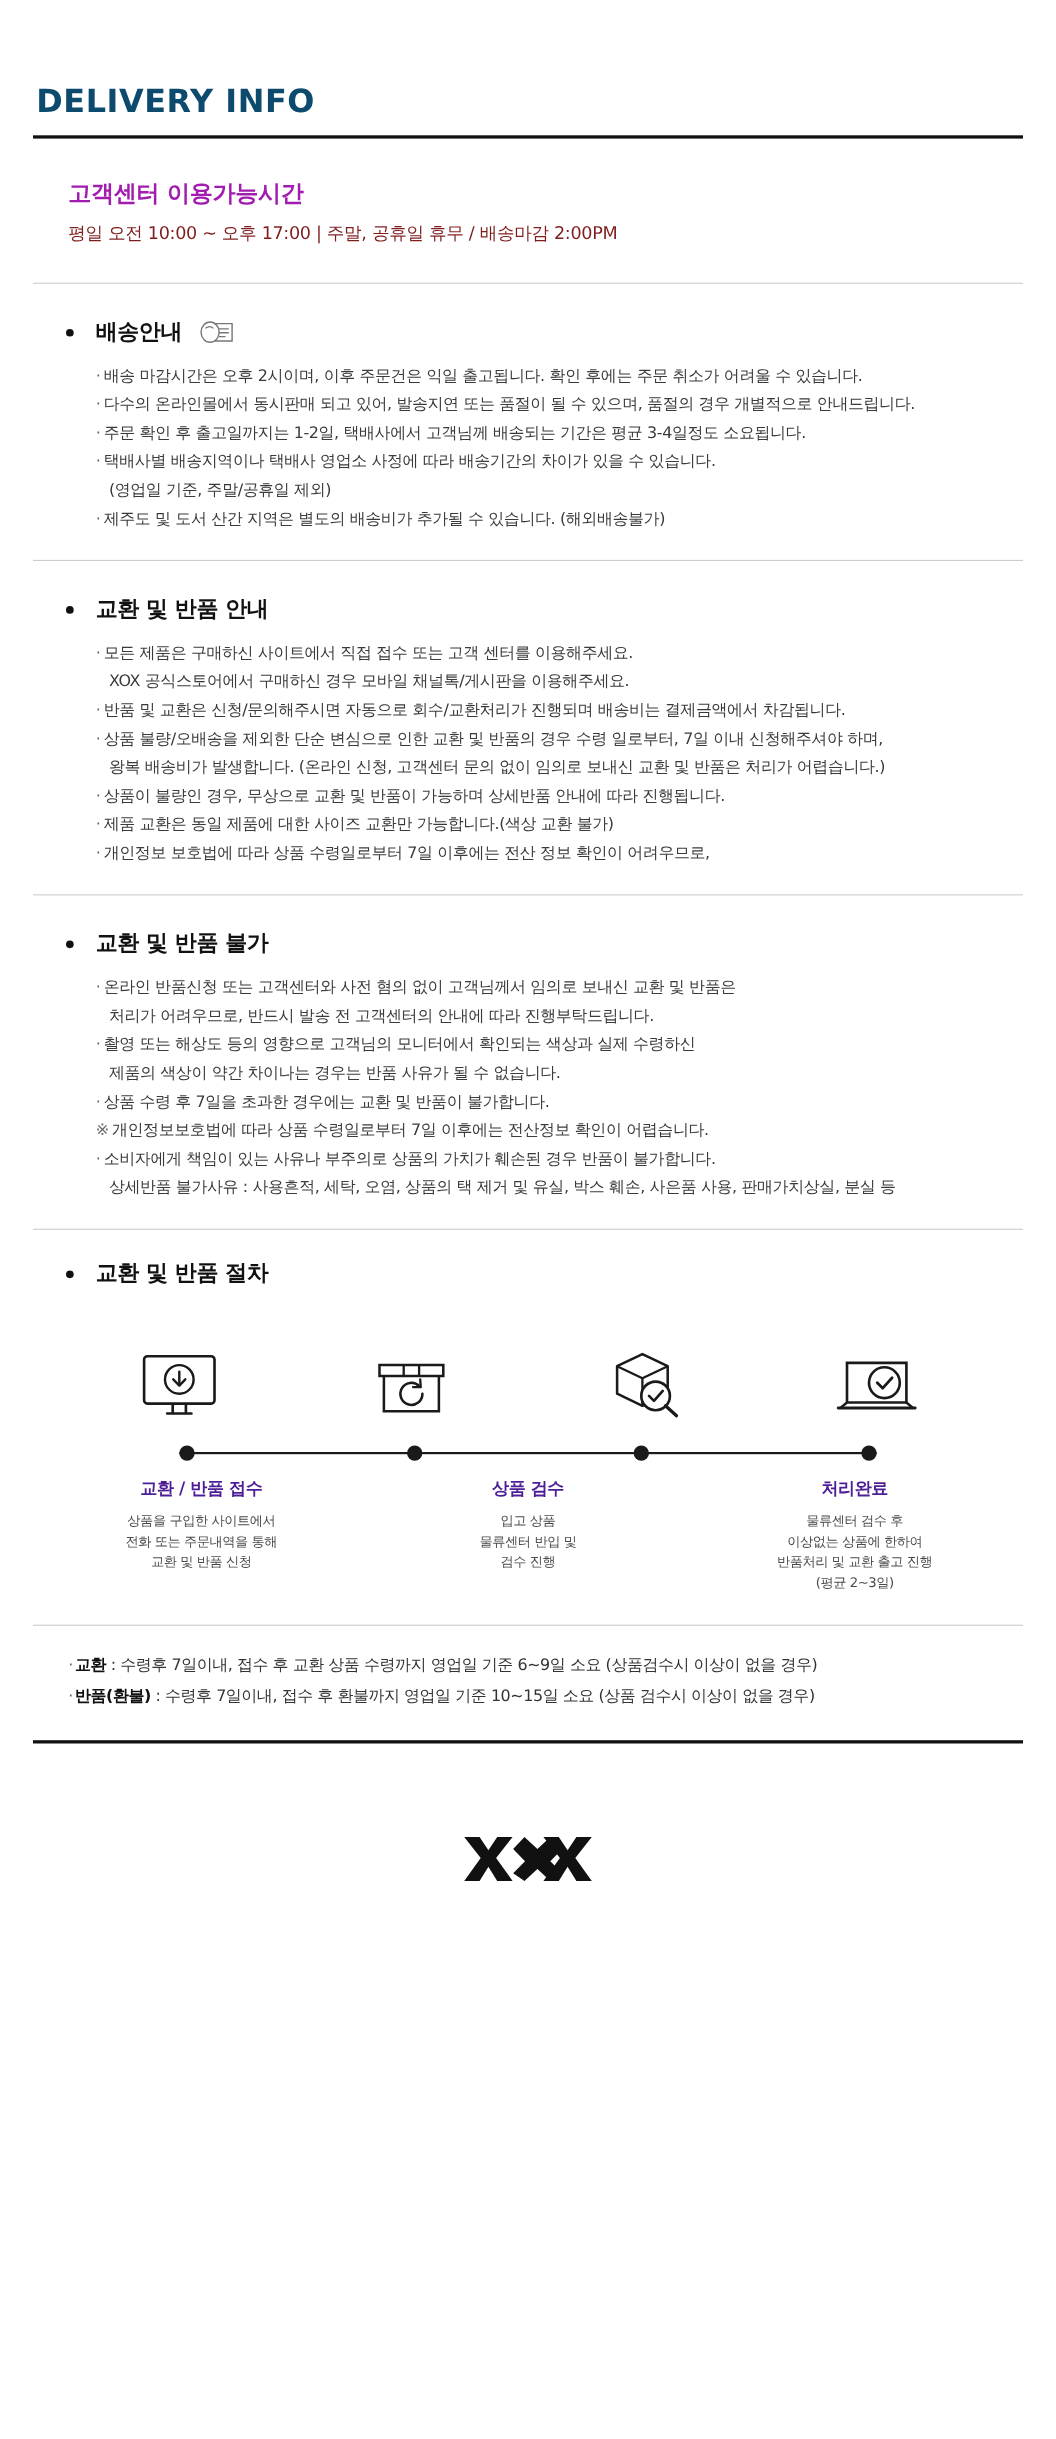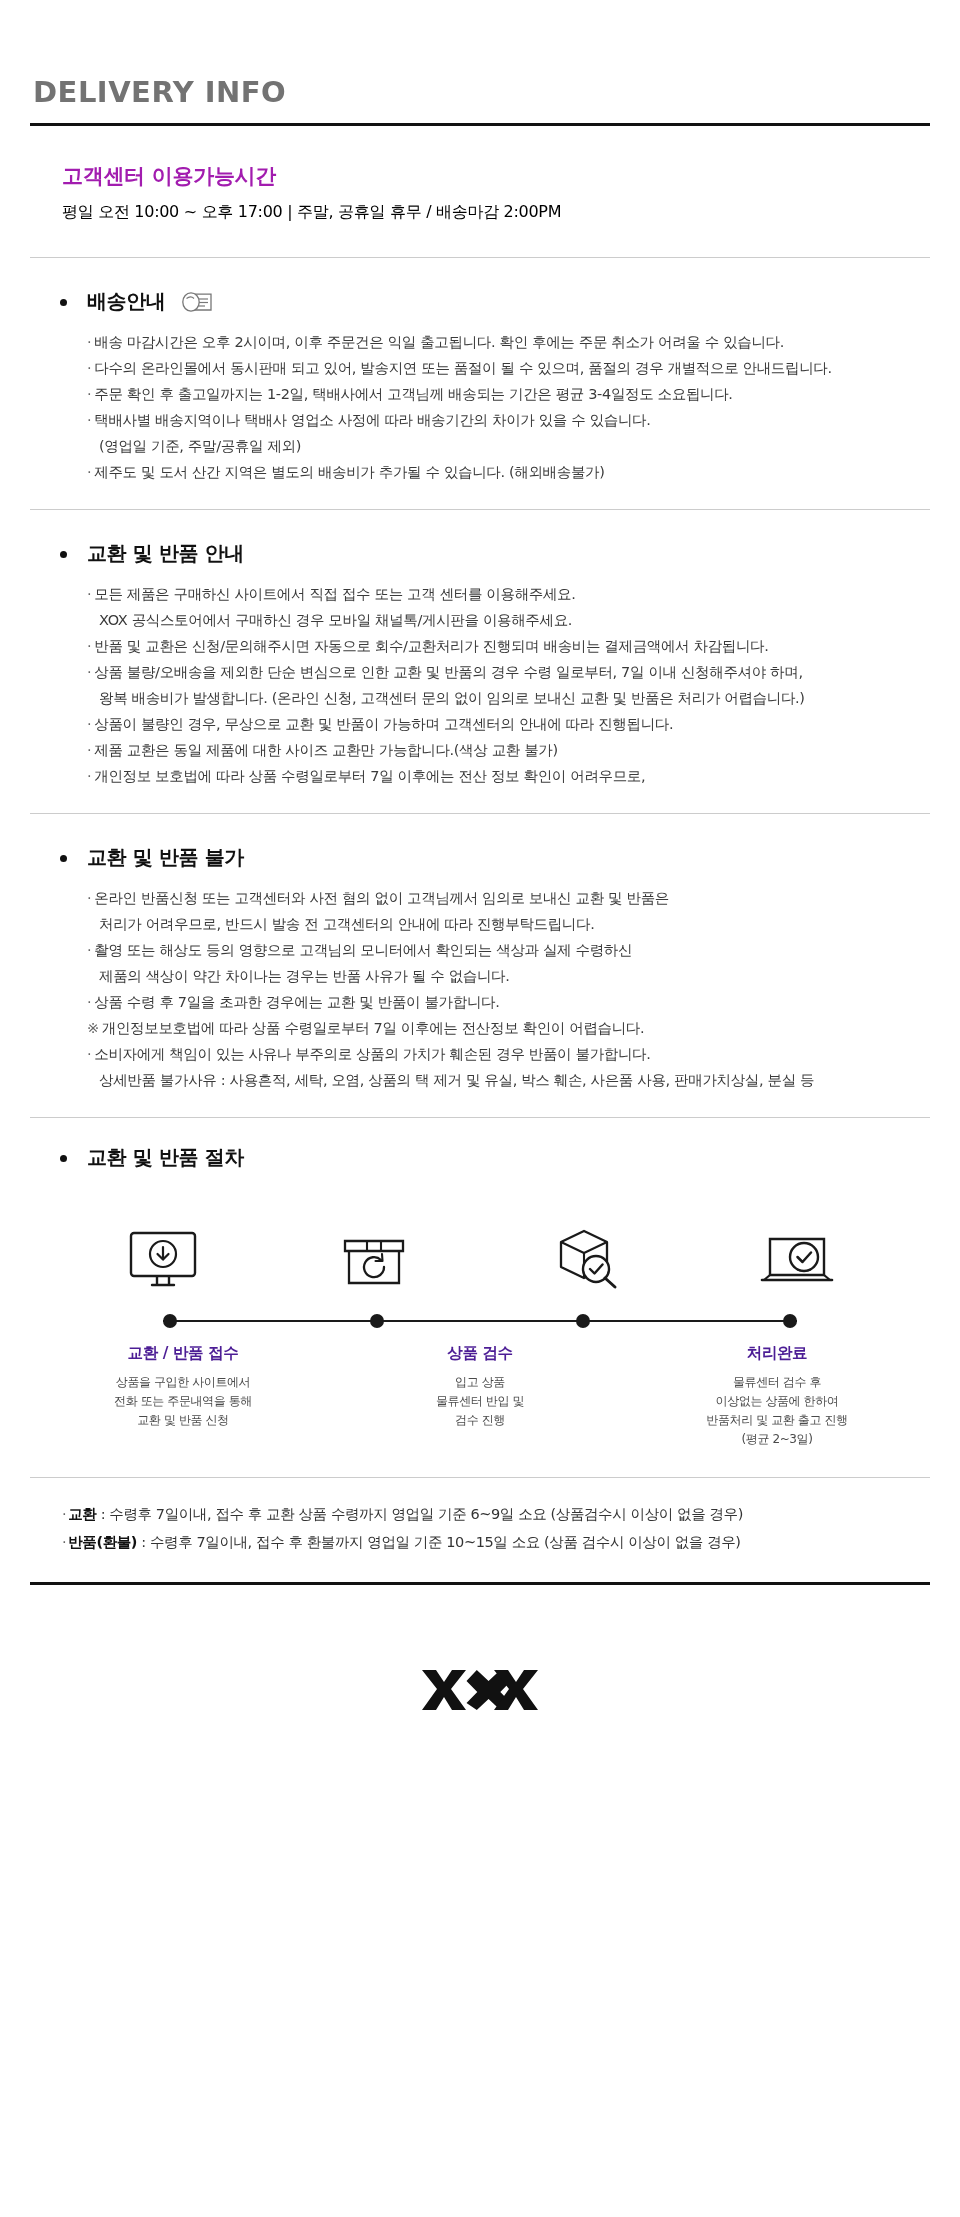--- a/index.html
+++ b/index.html
@@ -23,21 +23,21 @@
   }
 
   
   .header {
     padding-top: 75px;
   }
   .header-title {
     font-size: 29px;
     font-weight: 800;
     letter-spacing: 0.5px;
-    color: #737373;
+    color: #0c4a6e;
     padding-left: 3px;
     padding-bottom: 14px;
   }
   .rule-thick {
     border-bottom: 3px solid #111111;
   }
   .rule-thin {
     border-bottom: 1px solid #cccccc;
   }
 
@@ -47,21 +47,21 @@
   }
   .hours-title {
     font-size: 21px;
     font-weight: 700;
     color: #a21caf;
     margin-bottom: 12px;
     letter-spacing: -0.3px;
   }
   .hours-text {
     font-size: 16px;
-    color: #000000;
+    color: #7f1d1d;
     letter-spacing: -0.3px;
   }
 
   
   .section {
     padding: 30px 0 24px 0;
   }
   .section-head {
     display: flex;
     align-items: center;
@@ -263,21 +263,21 @@
     <div class="section-head">
       <span class="bullet-dot"></span>
       <span class="section-title">교환 및 반품 안내</span>
     </div>
     <div class="lines">
       <div class="line"><span class="lead">·</span><span>모든 제품은 구매하신 사이트에서 직접 접수 또는 고객 센터를 이용해주세요.</span></div>
       <div class="line indent"><span>XOX 공식스토어에서 구매하신 경우 모바일 채널톡/게시판을 이용해주세요.</span></div>
       <div class="line"><span class="lead">·</span><span>반품 및 교환은 신청/문의해주시면 자동으로 회수/교환처리가 진행되며 배송비는 결제금액에서 차감됩니다.</span></div>
       <div class="line"><span class="lead">·</span><span>상품 불량/오배송을 제외한 단순 변심으로 인한 교환 및 반품의 경우 수령 일로부터, 7일 이내 신청해주셔야 하며,</span></div>
       <div class="line indent"><span>왕복 배송비가 발생합니다. (온라인 신청, 고객센터 문의 없이 임의로 보내신 교환 및 반품은 처리가 어렵습니다.)</span></div>
-      <div class="line"><span class="lead">·</span><span>상품이 불량인 경우, 무상으로 교환 및 반품이 가능하며 고객센터의 안내에 따라 진행됩니다.</span></div>
+      <div class="line"><span class="lead">·</span><span>상품이 불량인 경우, 무상으로 교환 및 반품이 가능하며 상세반품 안내에 따라 진행됩니다.</span></div>
       <div class="line"><span class="lead">·</span><span>제품 교환은 동일 제품에 대한 사이즈 교환만 가능합니다.(색상 교환 불가)</span></div>
       <div class="line"><span class="lead">·</span><span>개인정보 보호법에 따라 상품 수령일로부터 7일 이후에는 전산 정보 확인이 어려우므로,</span></div>
     </div>
   </div>
   <div class="rule-thin"></div>
 
   <div class="section">
     <div class="section-head">
       <span class="bullet-dot"></span>
       <span class="section-title">교환 및 반품 불가</span>

